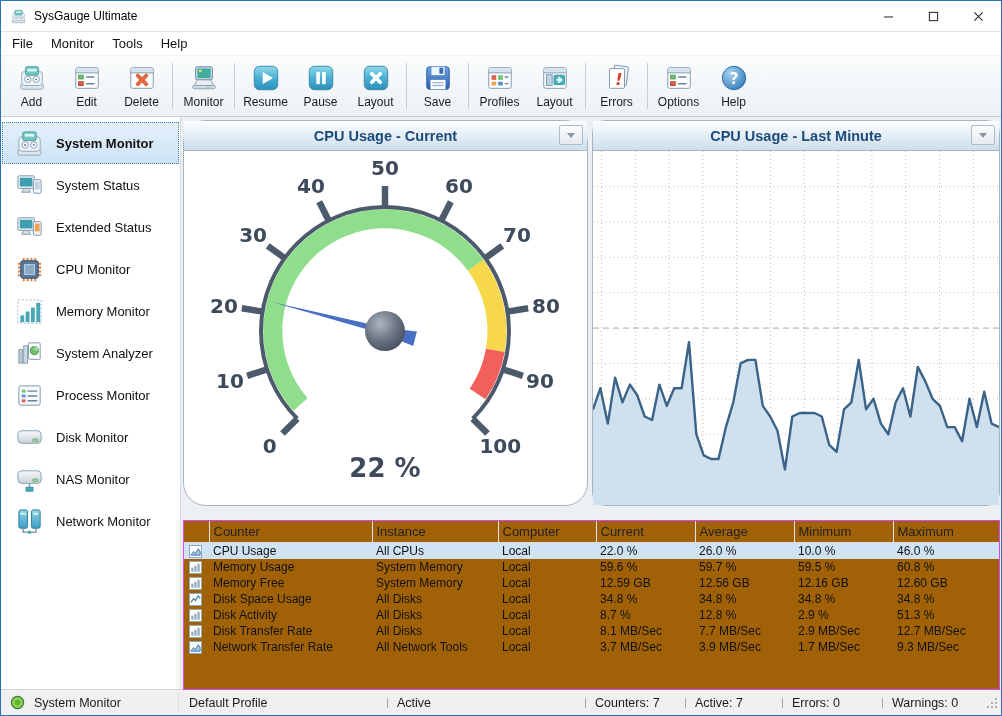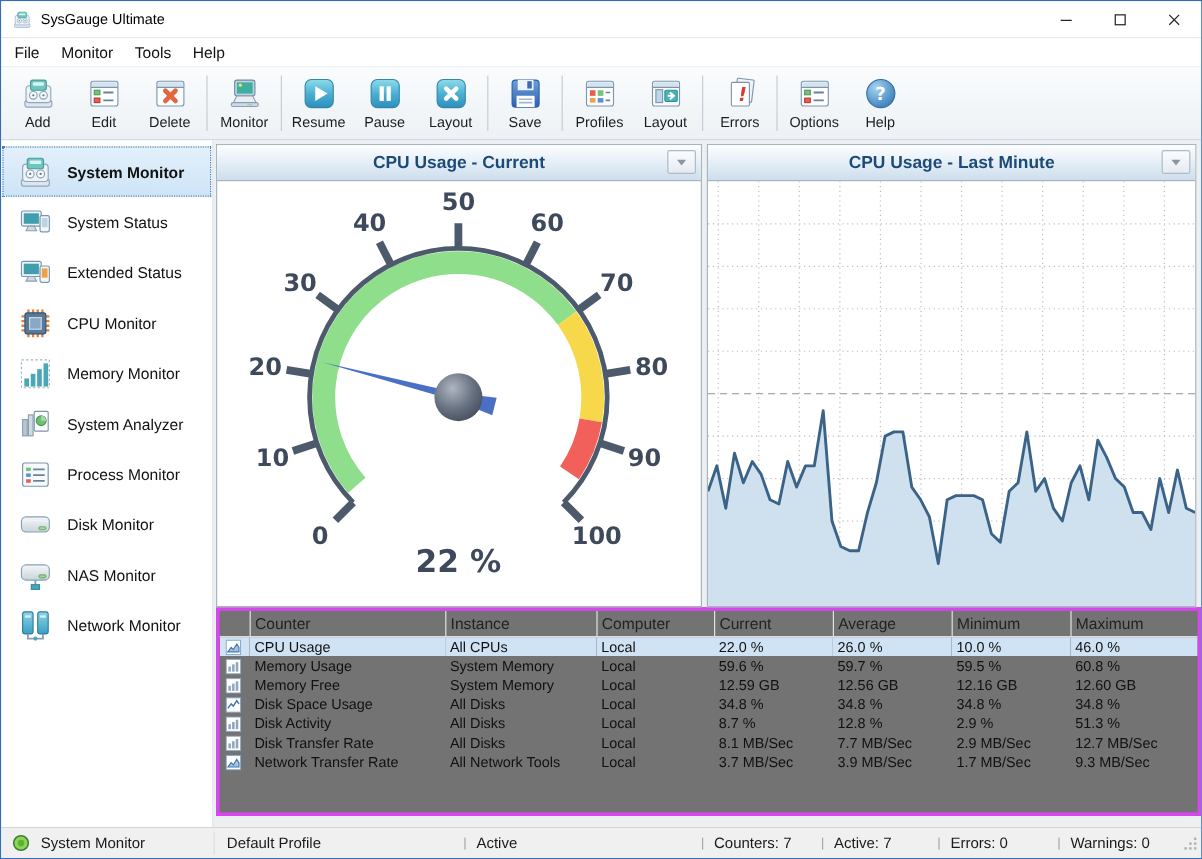--- a/index.html
+++ b/index.html
@@ -24,30 +24,30 @@
   .tb-sep{width:1px;height:46px;background:#c6cdd6;margin:0 3px;flex:none;}
   
   .app-body{display:flex;height:572px;}
   .sidebar{width:180px;box-sizing:border-box;border-right:1px solid #d7dde2;background:#fff;padding-top:5px;}
   .side-item{height:42px;display:flex;align-items:center;gap:11px;padding-left:11px;margin:0 1px;font-size:13px;color:#111;border:1px solid transparent;box-sizing:border-box;}
   .side-item svg{width:31px;height:31px;flex:none;}
   .side-item.selected{background:linear-gradient(#e3f0fb,#cde4f7);border:1px dotted #4a7fb0;font-weight:bold;}
   .main{flex:1;background:#edf0f3;padding:3px 0 0 1px;box-sizing:border-box;}
   .panels{display:flex;gap:4px;margin-left:1px;}
   .panel{background:#fff;border:1px solid #a7b4c2;box-sizing:content-box;}
-  .panel.gauge{width:403px;}
-  .panel.history{width:406px;}
+  .panel.gauge{width:403px;border-radius:23px;}
+  .panel.history{width:406px;border-radius:13px;}
   .panel-header{height:29px;display:flex;align-items:center;justify-content:center;position:relative;background:linear-gradient(#fdfeff,#cddeed);border-bottom:1px solid #a7b4c2;}
   .panel-title{font-size:14.5px;font-weight:bold;color:#1c4b7a;}
   .panel-menu-btn{position:absolute;right:4px;top:4px;width:24px;height:20px;background:linear-gradient(#fbfcfd,#e6ebf1);border:1px solid #aebbc9;border-radius:2px;display:flex;align-items:center;justify-content:center;padding:0;}
   .panel-menu-btn svg{width:8px;height:5px;}
   .panel-body{height:354px;position:relative;overflow:hidden;}
   .panel-body svg{display:block;}
   
-  .table-wrap{margin-top:0;margin-left:1px;width:815px;height:168px;background:#737373;border:3px solid #d946ef;overflow:hidden;}
+  .table-wrap{margin-top:14px;margin-left:1px;width:815px;height:168px;background:#a16207;border:1px solid #d946ef;overflow:hidden;}
   table{border-collapse:collapse;table-layout:fixed;width:815px;}
   th{font-weight:normal;text-align:left;height:21px;padding:0 4px;border-right:1px solid #e2e2e2;border-bottom:1px solid #dcdcdc;color:#222;font-size:13px;white-space:nowrap;overflow:hidden;}
   th:last-child{border-right:none;}
   td{height:16px;padding:0 4px;font-size:12px;color:#111;white-space:nowrap;overflow:hidden;}
   tr.selected td{background:#cfe3f5;}
   td.icon-cell{padding:0 0 0 5px;}
   td.icon-cell svg{width:13px;height:13px;display:block;}
   
   .statusbar{height:25px;border-top:1px solid #d4d4d4;background:#f0f0f0;display:flex;align-items:center;font-size:12.5px;color:#1a1a1a;}
   .sb1{width:177px;display:flex;align-items:center;gap:9px;padding-left:9px;box-sizing:border-box;}

